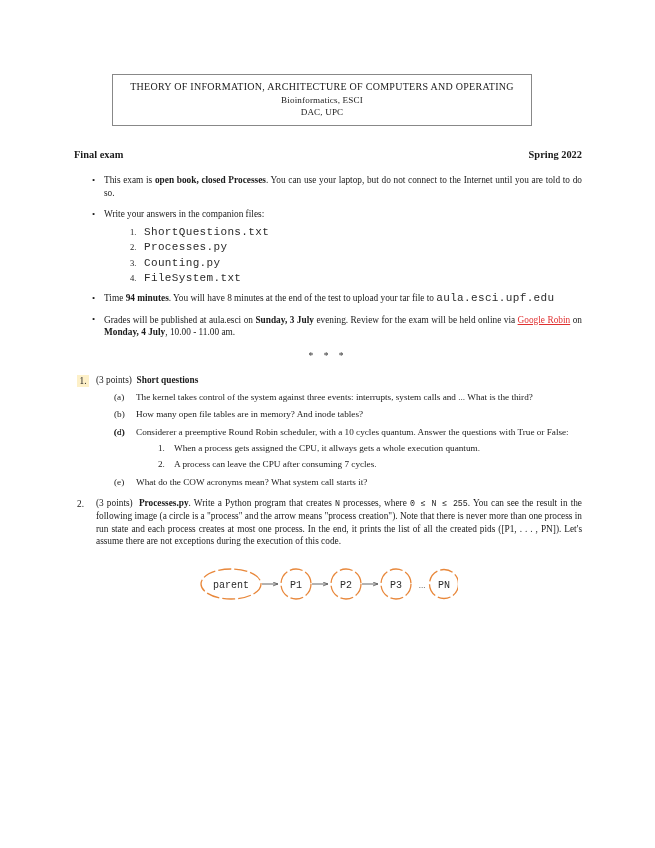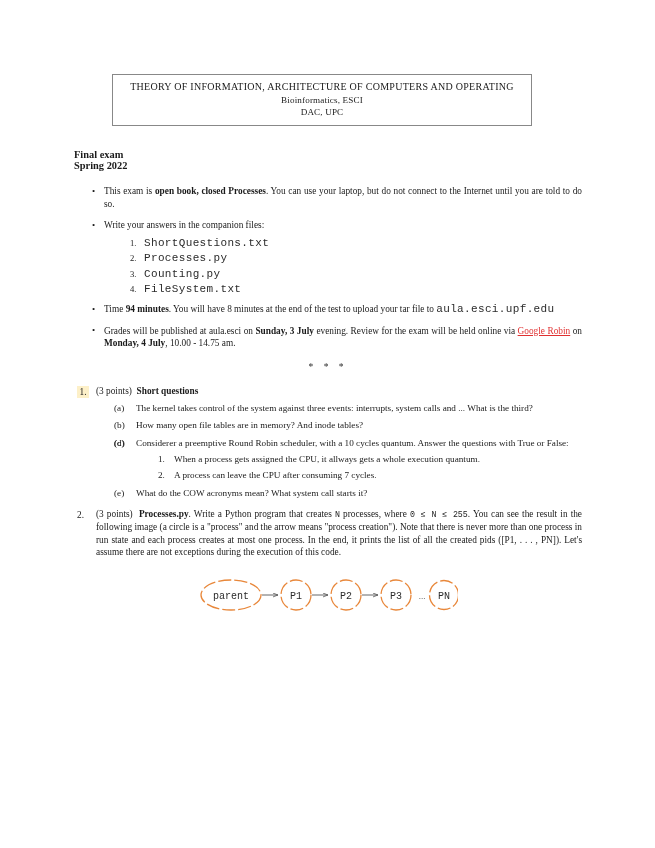--- a/index.html
+++ b/index.html
@@ -52,21 +52,20 @@
   }
 
   
   .examline {
     display: flex;
     justify-content: space-between;
     align-items: baseline;
     font-weight: bold;
     font-size: 10.4px;
     margin-top: 23px;
-    flex-direction: column;
   }
 
   
   ul.bullets {
     list-style: none;
     margin: 14px 0 0 0;
     padding: 0 0 0 18px;
   }
   ul.bullets > li {
     position: relative;
@@ -233,21 +232,21 @@
           <li><span class="mono">Counting.py</span></li>
           <li><span class="mono">FileSystem.txt</span></li>
         </ol>
       </li>
 
       <li>
         <span>Time </span><b>94 minutes</b><span>. You will have 8 minutes at the end of the test to upload your tar file to </span><span class="mono">aula.esci.upf.edu</span>
       </li>
 
       <li>
-        <span>Grades will be published at aula.esci on </span><b>Sunday, 3 July</b><span> evening. Review for the exam will be held online via </span><a class="link" href="#">Google Robin</a><span> on </span><b>Monday, 4 July</b><span>, 10.00 - 14.75 am.</span>
+        <span>Grades will be published at aula.esci on </span><b>Sunday, 3 July</b><span> evening. Review for the exam will be held online via </span><a class="link" href="#">Google Robin</a><span> on </span><b>Monday, 4 July</b><span>, 10.00 - 11.00 am.</span>
       </li>
     </ul>
 
     <div class="stars">* * *</div>
 
     <ol class="questions">
 
       <li>
         <span class="qmark"><span class="hl">1.</span></span>
         <div class="qbody">

